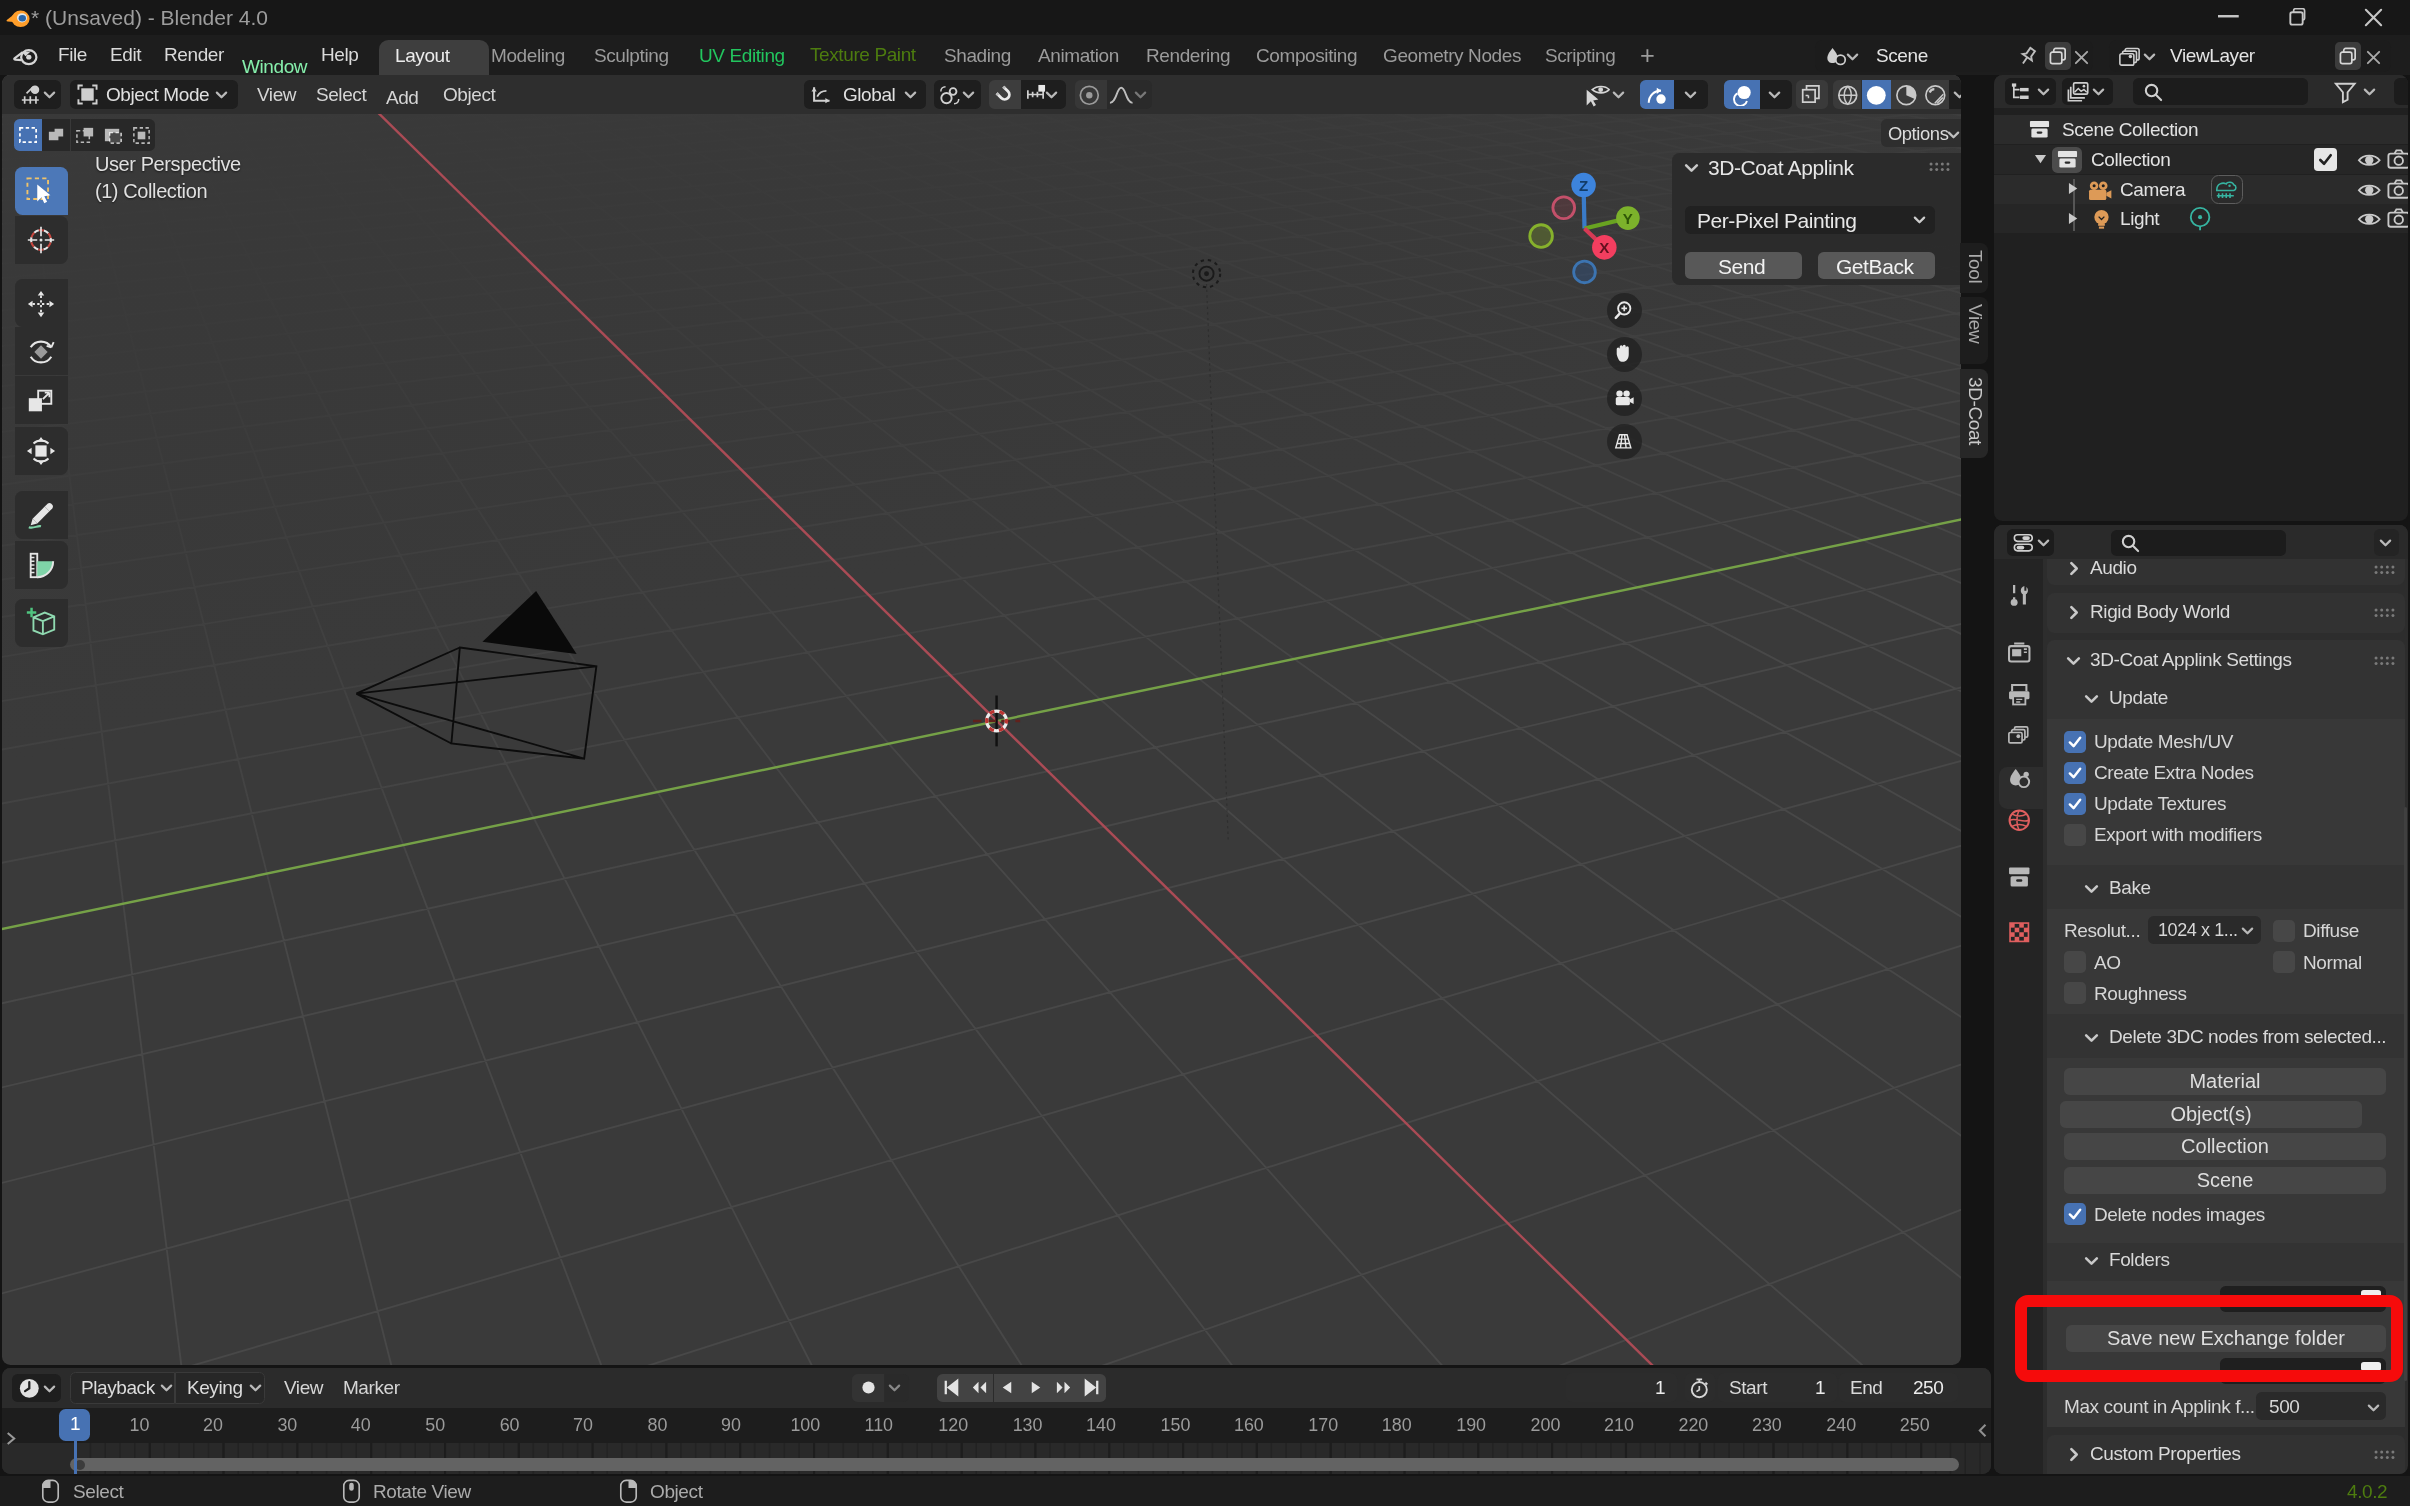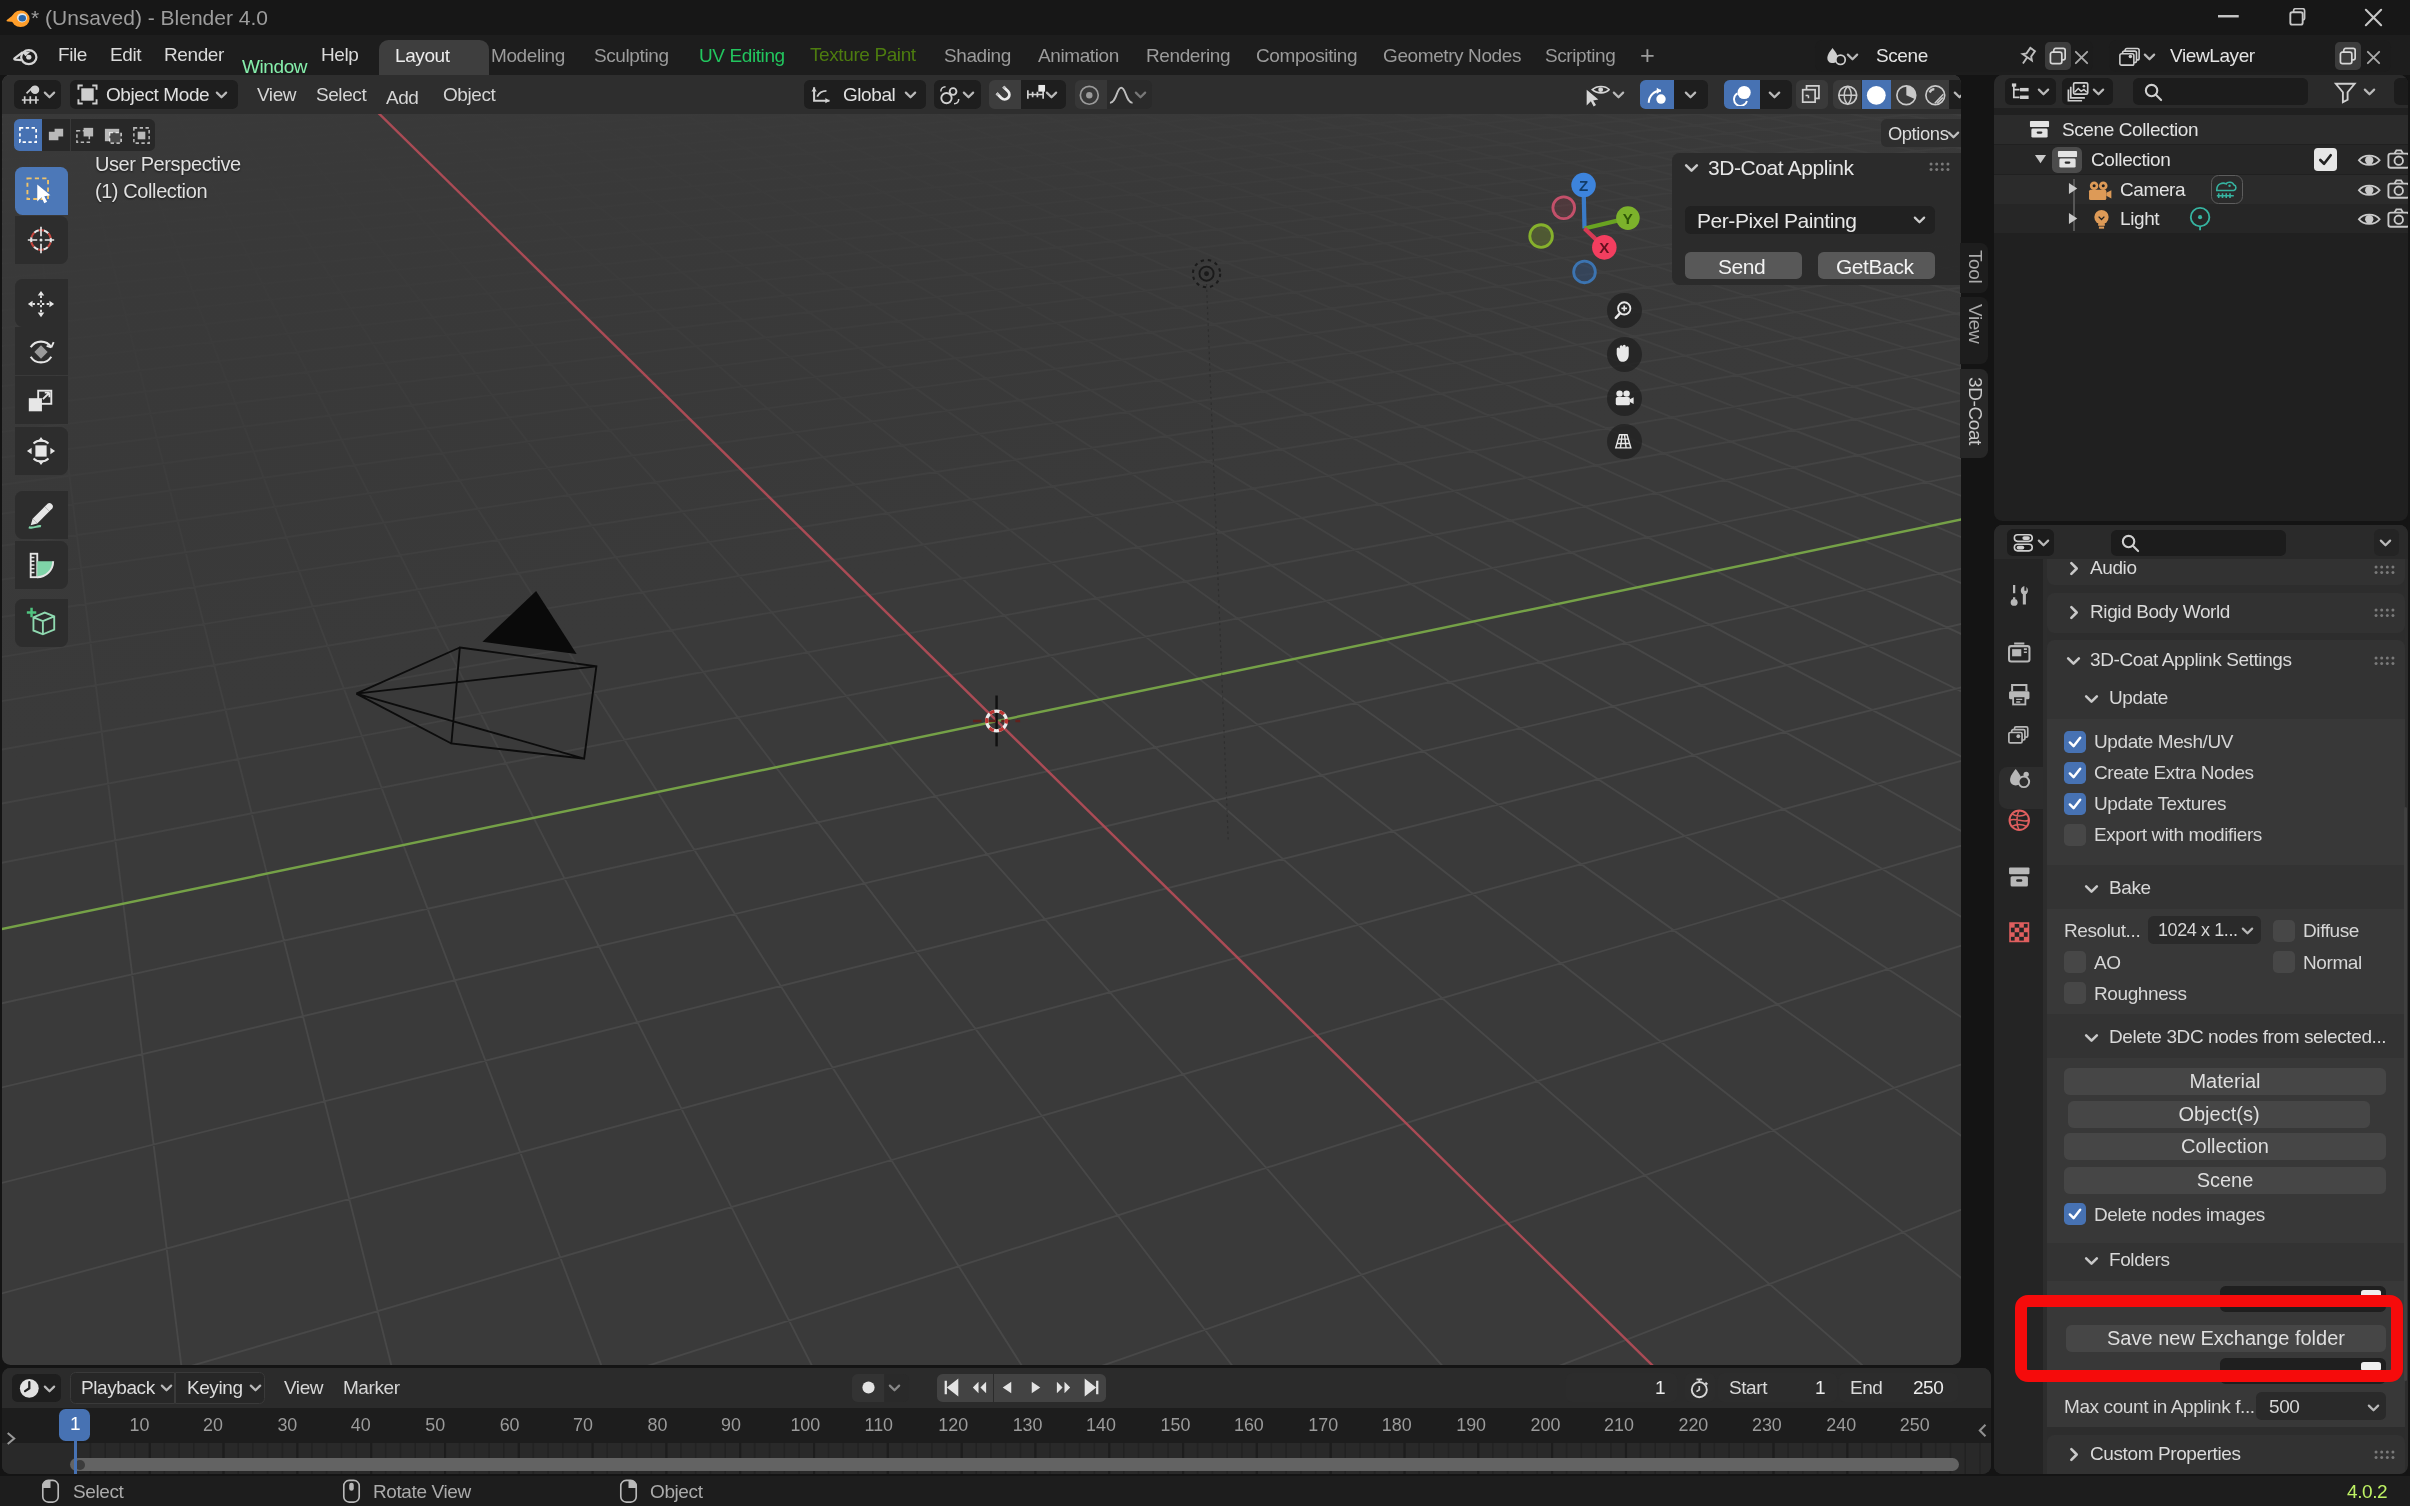--- a/index.html
+++ b/index.html
@@ -676,21 +676,21 @@
 <div class="abs" style="left:279px;top:426px;width:21.7px;height:21.7px;background:#474747;border-radius:4.7px"></div>
 <span class="lbl" style="left:309px;top:427px">Normal</span>
 <div class="abs" style="left:70px;top:457px;width:21.7px;height:21.7px;background:#474747;border-radius:4.7px"></div>
 <span class="lbl" style="left:100px;top:458px">Roughness</span>
 <svg class="abs" style="left:90px;top:505px;" width="15" height="15" viewBox="0 0 14 14">
       <path d="M2 5 L7 10 L12 5" fill="none" stroke="#c9c9c9" stroke-width="2.4" stroke-linecap="round" stroke-linejoin="round"></path>
     </svg>
 <span class="lbl" style="left:115px;top:501px;color:#d8d8d8">Delete 3DC nodes from selected...</span>
 <div class="abs" style="left:53px;top:533px;width:358px;height:185px;background:#383838"></div>
 <div class="btn" style="left:70px;top:543px;width:322px;height:27px;line-height:27px">Material</div>
-<div class="btn" style="left:74px;top:576px;width:302px;height:27px;line-height:27px">Object(s)</div>
+<div class="btn" style="left:66px;top:576px;width:302px;height:27px;line-height:27px">Object(s)</div>
 <div class="btn" style="left:70px;top:608px;width:322px;height:27px;line-height:27px">Collection</div>
 <div class="btn" style="left:70px;top:642px;width:322px;height:27px;line-height:27px">Scene</div>
 <div class="abs" style="left:70px;top:678px;width:21.7px;height:21.7px;background:#4772b3;border-radius:4.7px"></div>
     <svg class="abs" style="left:73px;top:681px;" width="16" height="16" viewBox="0 0 17 17">
       <path d="M3 9 L7 13 L14 4" fill="none" stroke="#fff" stroke-width="2.6" stroke-linecap="round" stroke-linejoin="round"></path>
     </svg>
 <span class="lbl" style="left:100px;top:679px">Delete nodes images</span>
 <svg class="abs" style="left:90px;top:728px;" width="15" height="15" viewBox="0 0 14 14">
       <path d="M2 5 L7 10 L12 5" fill="none" stroke="#c9c9c9" stroke-width="2.4" stroke-linecap="round" stroke-linejoin="round"></path>
     </svg>
@@ -998,16 +998,16 @@
 <svg class="abs" style="left:342px;top:1479px;" width="19" height="25.4" viewBox="0 0 20 28">
     <rect x="1.5" y="1.5" width="17" height="24" rx="6" fill="none" stroke="#b9b9b9" stroke-width="1.8"></rect>
     <rect x="7.5" y="4" width="5" height="9" rx="2.5" fill="#b9b9b9"></rect>
   </svg>
 <span class="lbl" style="left:373px;top:1481px;color:#ababab">Rotate View</span>
 <svg class="abs" style="left:619px;top:1479px;" width="19" height="25.4" viewBox="0 0 20 28">
     <rect x="1.5" y="1.5" width="17" height="24" rx="6" fill="none" stroke="#b9b9b9" stroke-width="1.8"></rect>
     <path d="M10 1.5 L10 10 L18.5 10 L18.5 8 C18.5 4 16 1.5 12 1.5 Z" fill="#b9b9b9"></path>
   </svg>
 <span class="lbl" style="left:650px;top:1481px;color:#ababab">Object</span>
-<span class="lbl" style="left:2347px;top:1481px;color:#bef264">4.0.2</span>
+<span class="lbl" style="left:2347px;top:1481px;color:#4d7c0f">4.0.2</span>
 <svg class="abs" style="left:1977px;top:1422px;" width="11.3" height="17" viewBox="0 0 12 18">
     <path d="M9 3 L3 9 L9 15" fill="none" stroke="#909090" stroke-width="2.2"></path>
   </svg>
 
 </body></html>

